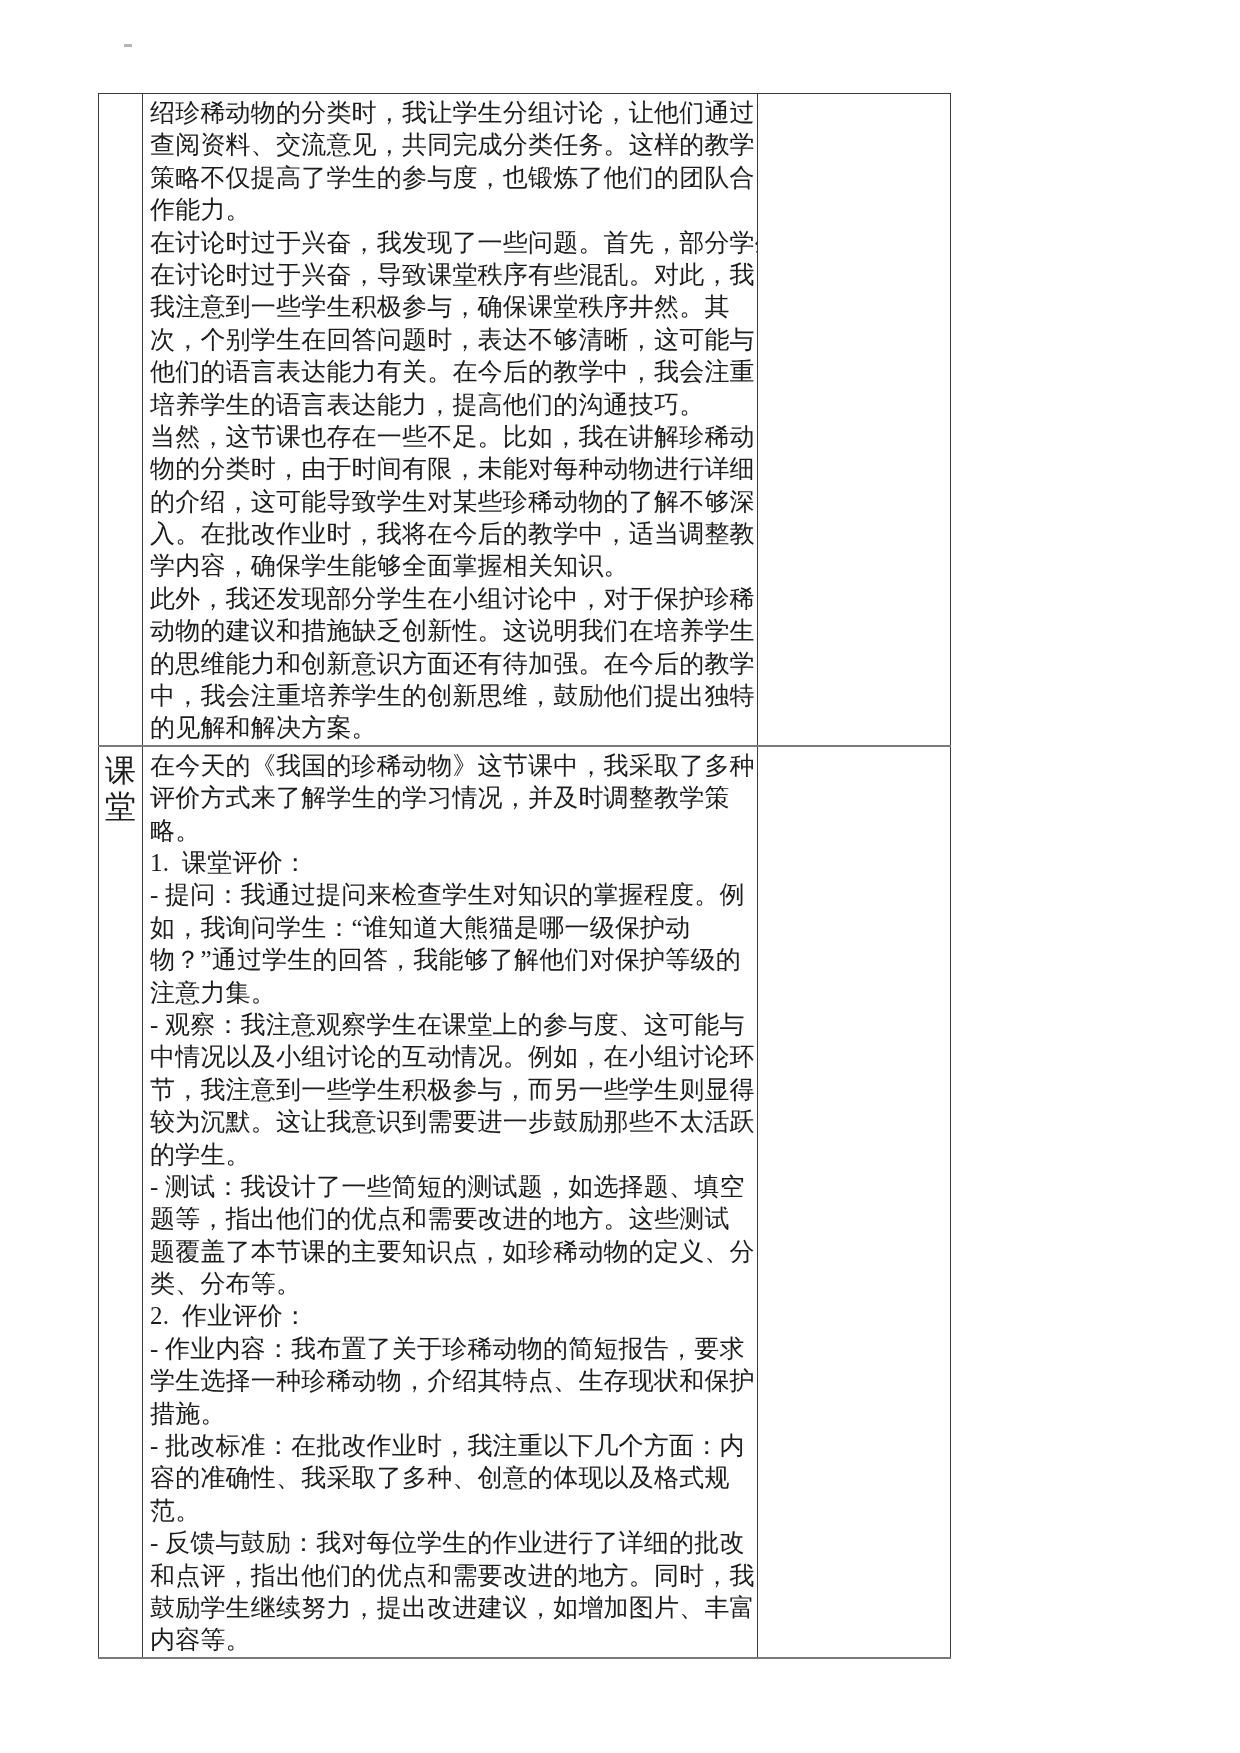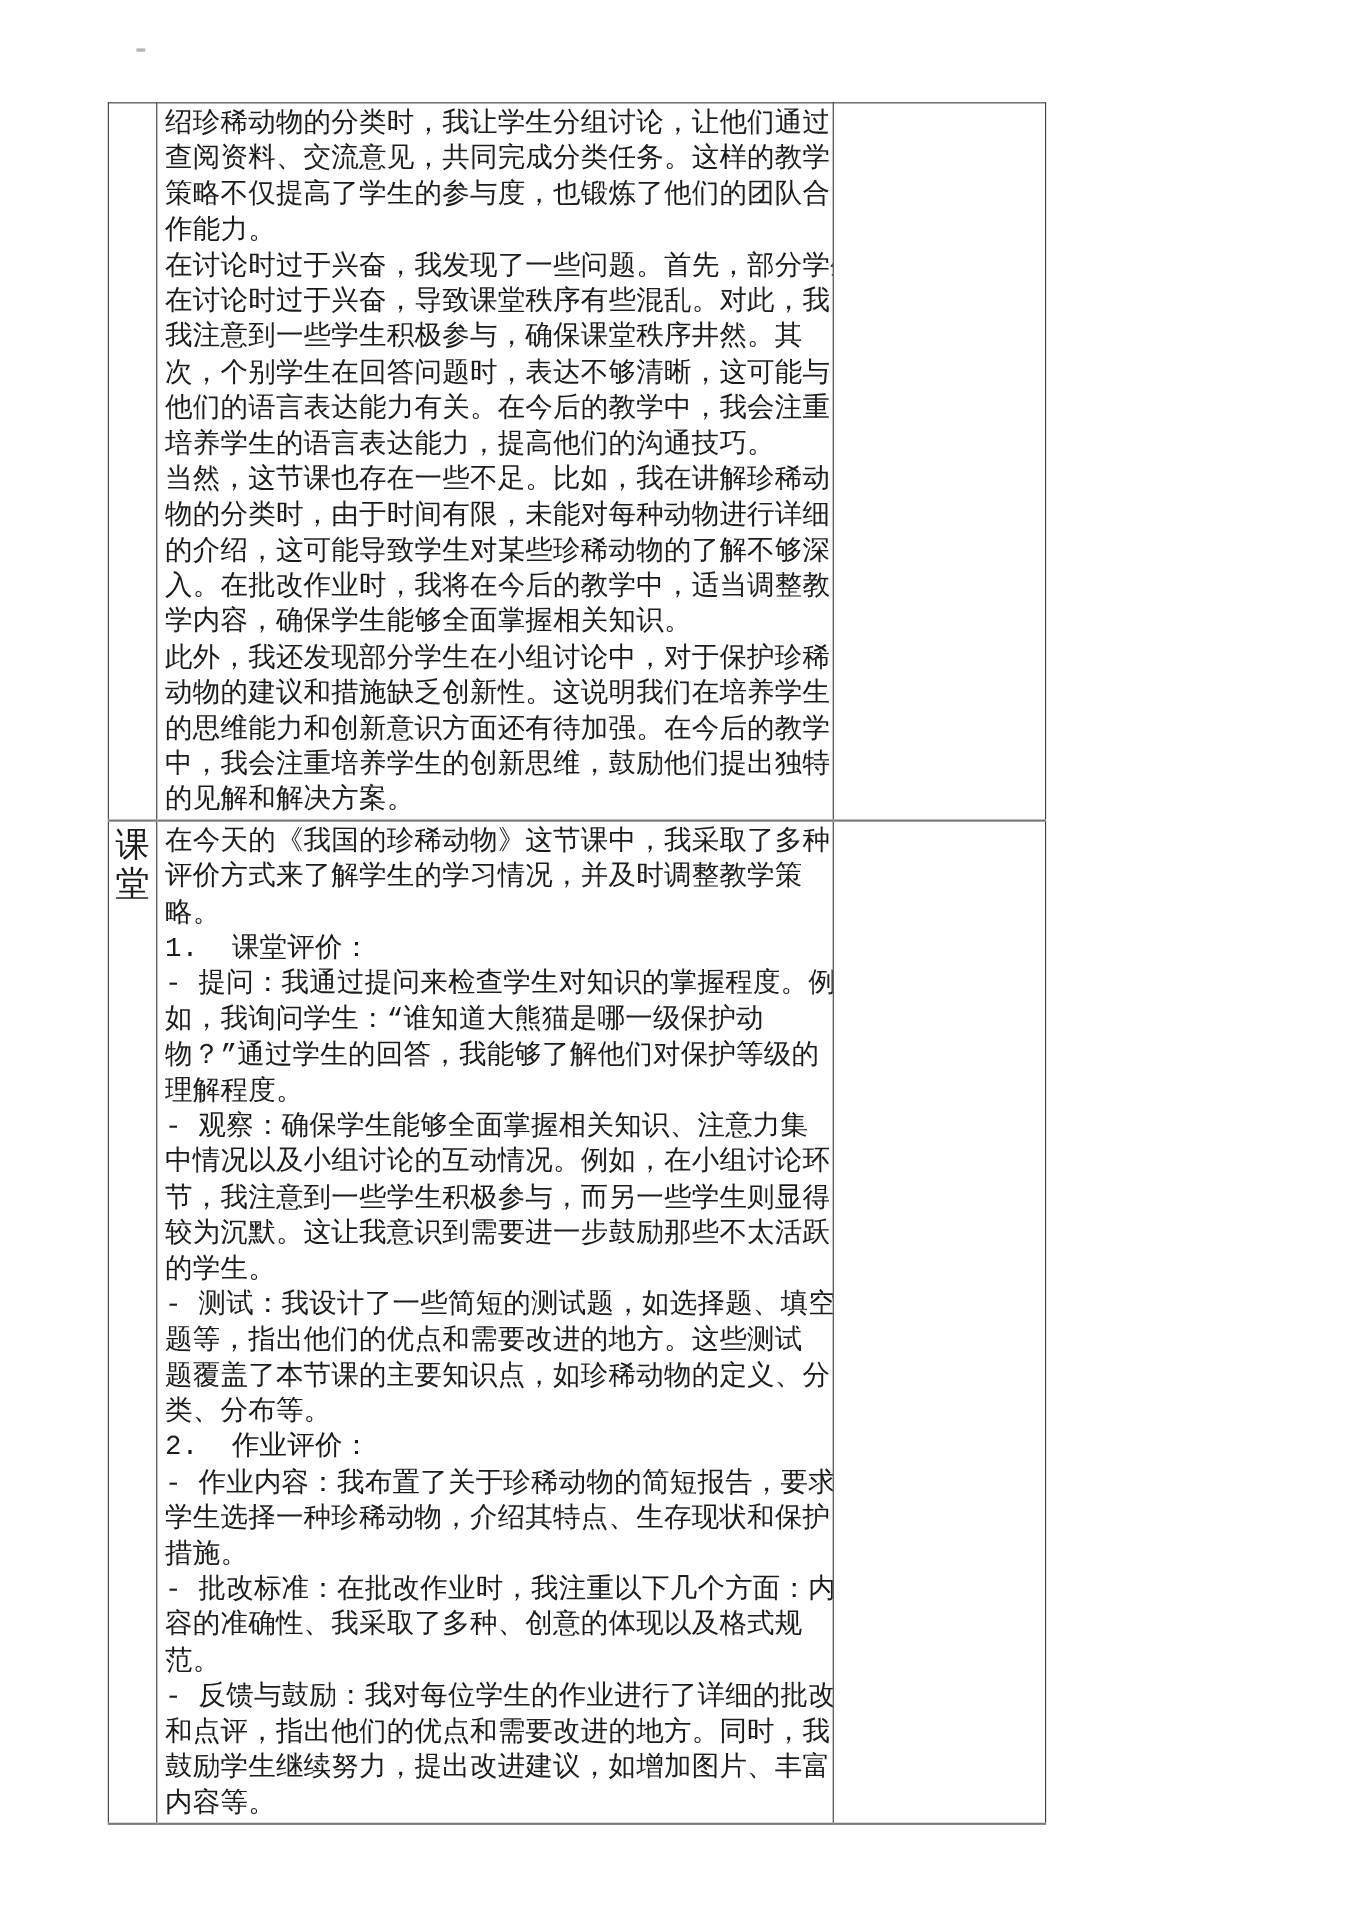--- a/index.html
+++ b/index.html
@@ -2,21 +2,21 @@
 <html><head>
 <meta charset="utf-8">
 <style>
   html, body { margin: 0; padding: 0; background: #ffffff; }
   .page {
     position: relative;
     width: 1240px;
     height: 1753px;
     background: #ffffff;
     overflow: hidden;
-    font-family: Liberation Mono, monospace;
+    font-family: Liberation Serif, serif;
   }
   .artifact {
     position: absolute;
     left: 124px; top: 44px;
     width: 8px; height: 3px;
     background: #b4b4b4;
   }
   table.doc-table {
     position: absolute;
     left: 98px;
@@ -110,22 +110,22 @@
         </td>
         <td class="cell text-cell">
           <div class="text-block">
               <div class="line">在今天的《我国的珍稀动物》这节课中，我采取了多种</div>
               <div class="line">评价方式来了解学生的学习情况，并及时调整教学策</div>
               <div class="line">略。</div>
               <div class="line">1.  课堂评价：</div>
               <div class="line">- 提问：我通过提问来检查学生对知识的掌握程度。例</div>
               <div class="line">如，我询问学生：“谁知道大熊猫是哪一级保护动</div>
               <div class="line">物？”通过学生的回答，我能够了解他们对保护等级的</div>
-              <div class="line">理解程度。</div>
-              <div class="line">- 观察：确保学生能够全面掌握相关知识、注意力集</div>
+              <div class="line">注意力集。</div>
+              <div class="line">- 观察：我注意观察学生在课堂上的参与度、这可能与</div>
               <div class="line">中情况以及小组讨论的互动情况。例如，在小组讨论环</div>
               <div class="line">节，我注意到一些学生积极参与，而另一些学生则显得</div>
               <div class="line">较为沉默。这让我意识到需要进一步鼓励那些不太活跃</div>
               <div class="line">的学生。</div>
               <div class="line">- 测试：我设计了一些简短的测试题，如选择题、填空</div>
               <div class="line">题等，指出他们的优点和需要改进的地方。这些测试</div>
               <div class="line">题覆盖了本节课的主要知识点，如珍稀动物的定义、分</div>
               <div class="line">类、分布等。</div>
               <div class="line">2.  作业评价：</div>
               <div class="line">- 作业内容：我布置了关于珍稀动物的简短报告，要求</div>

